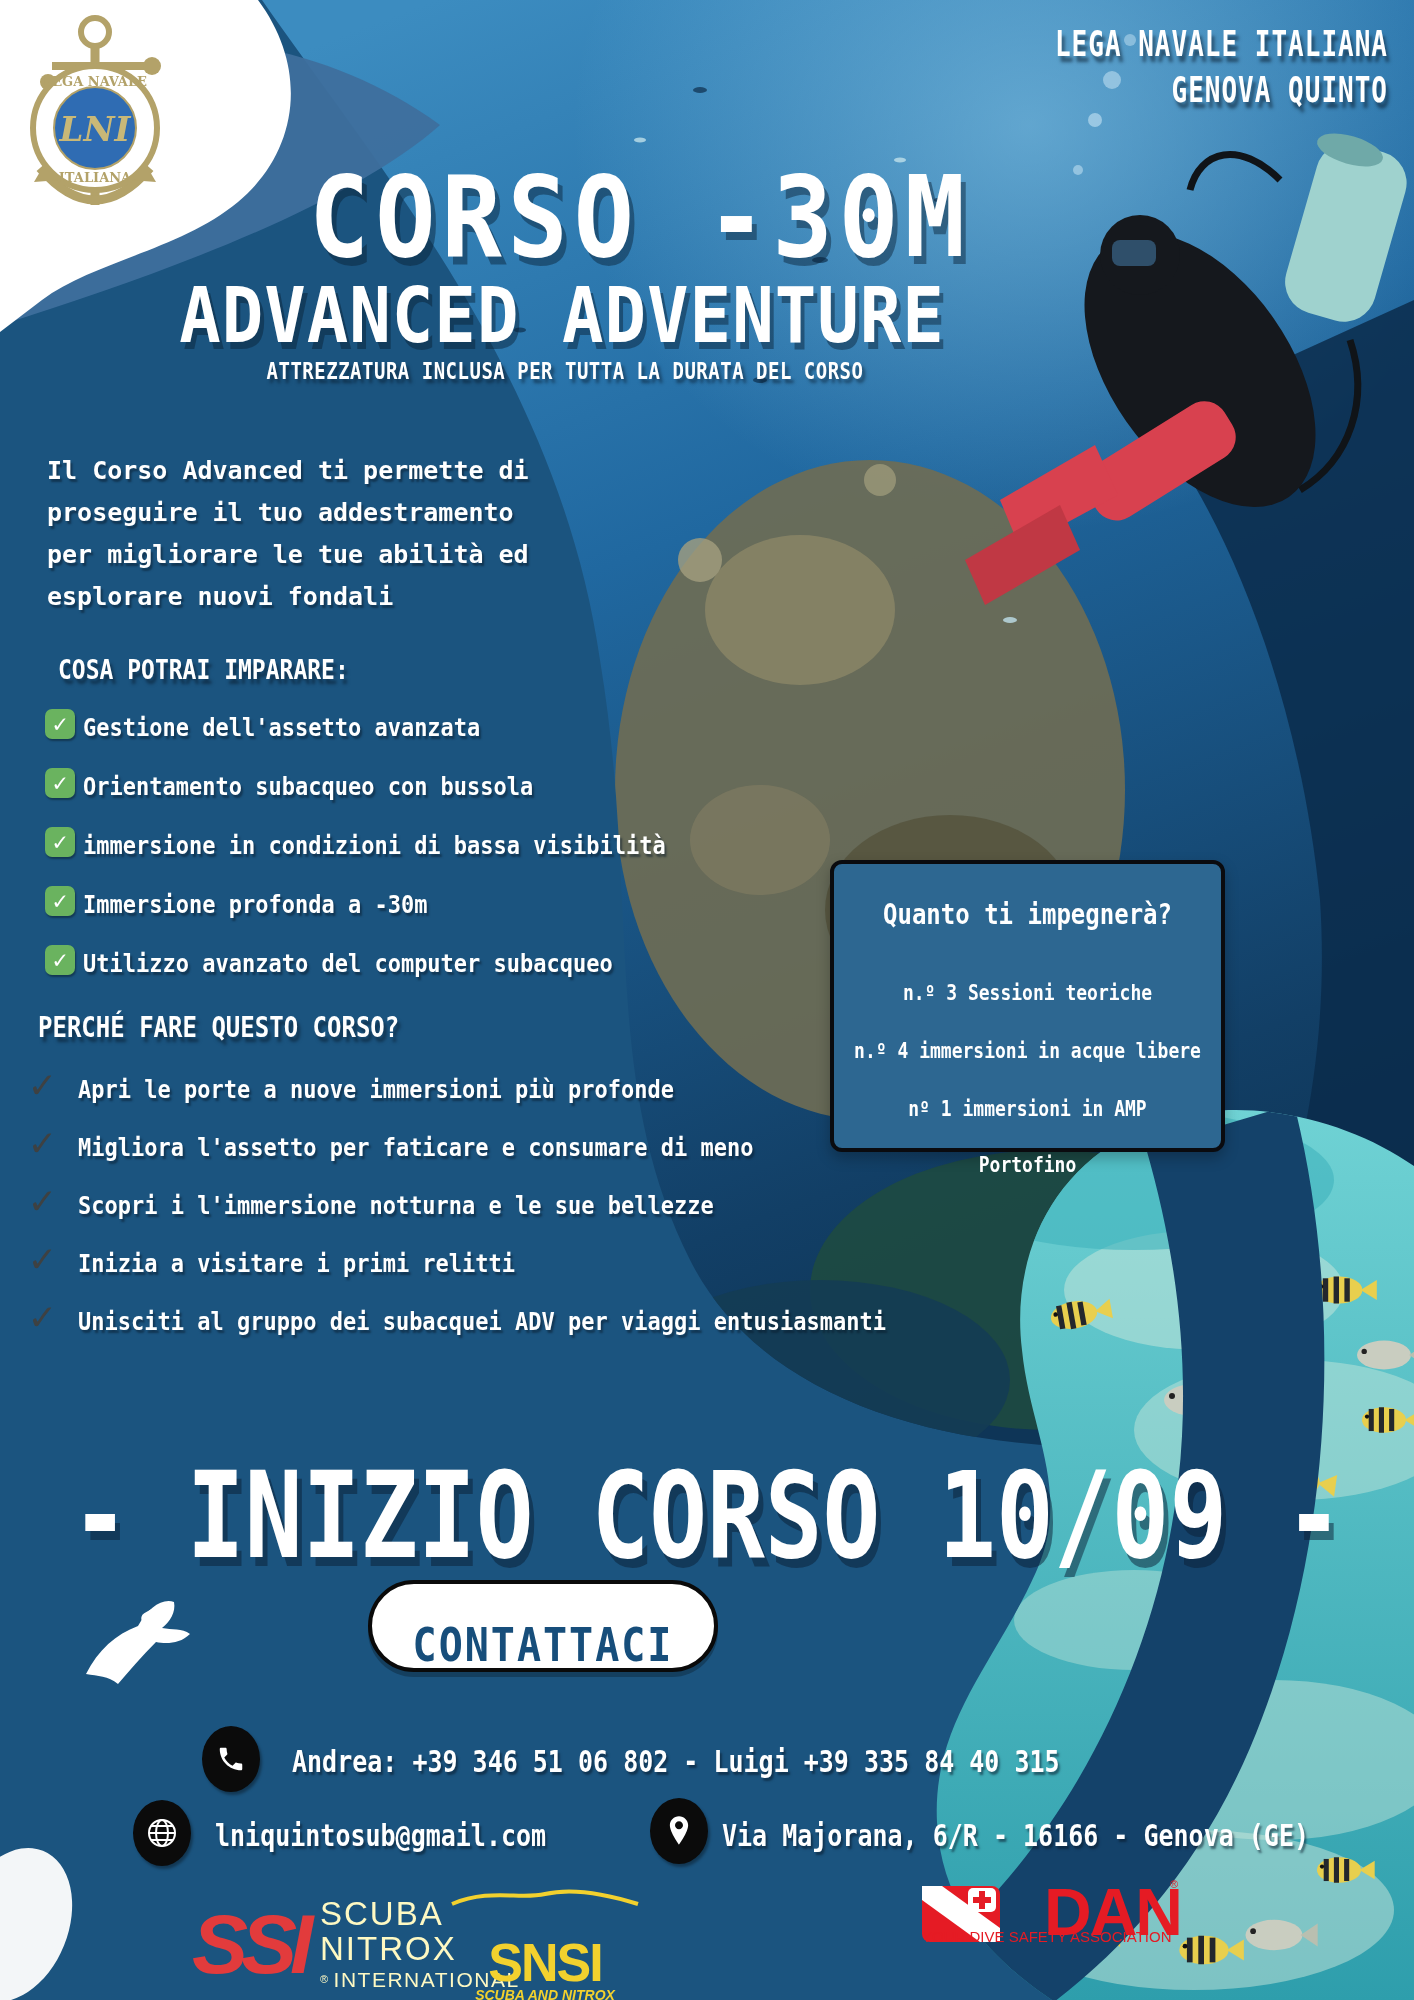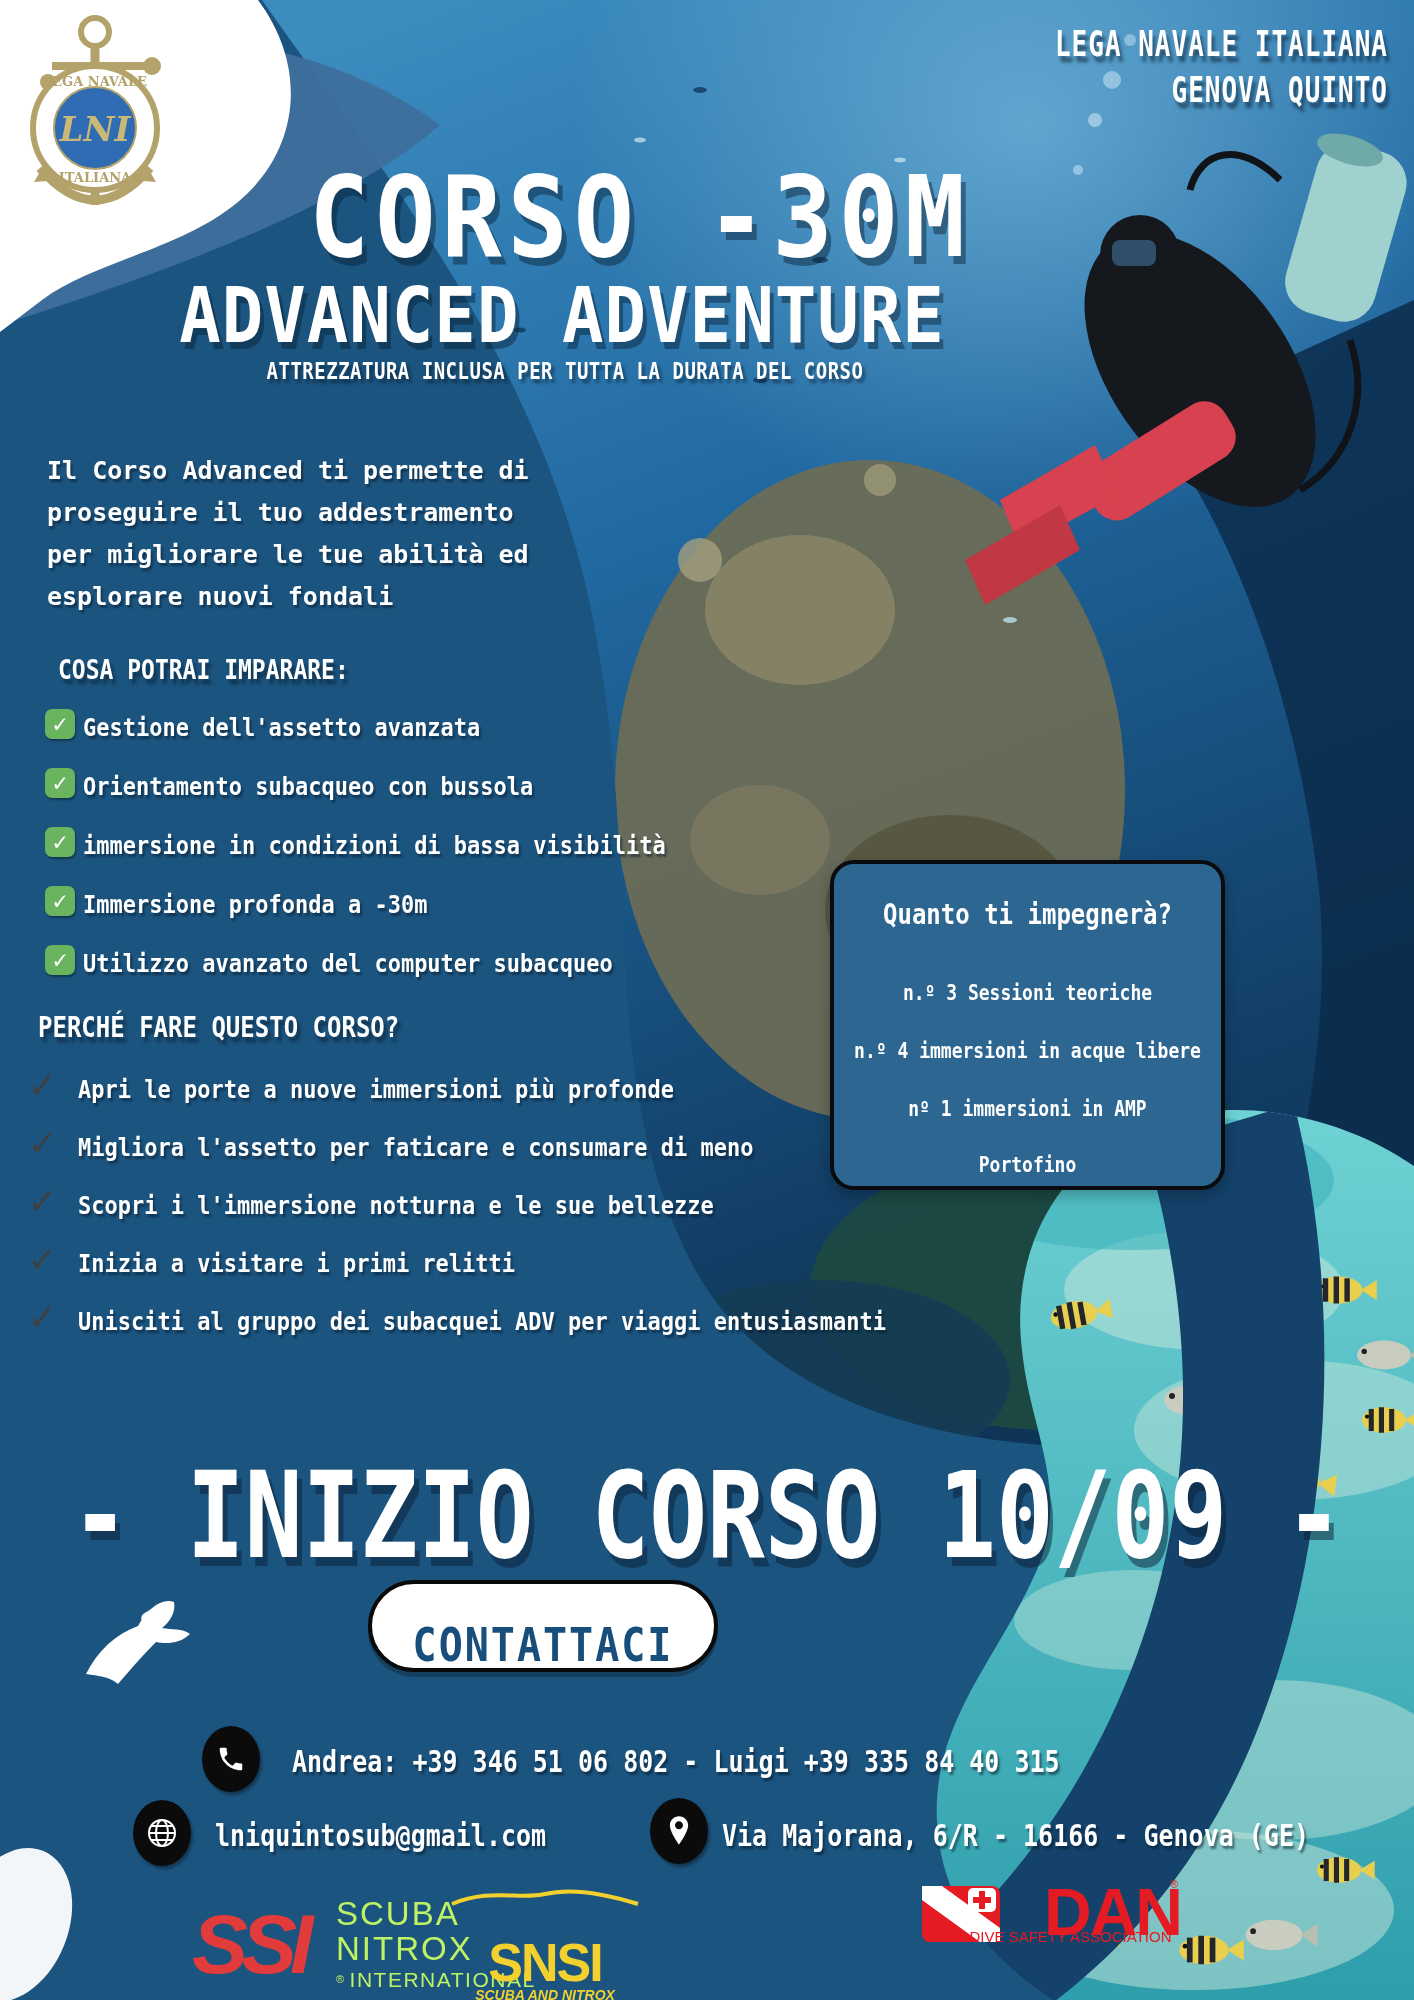--- a/index.html
+++ b/index.html
@@ -42,21 +42,21 @@
 
   
   .why-head{left:38px;top:1012px;font-size:24px;transform:scaleY(1.15);transform-origin:top left;z-index:6;}
   .why-item{left:30px;height:40px;z-index:6;}
   .why-check{position:absolute;left:0;top:-8px;font-size:40px;font-weight:700;
     color:var(--check-gray,#3E4142);line-height:1;}
   .why-text{position:absolute;left:48px;top:4px;font-size:22px;white-space:nowrap;
     transform:scaleY(1.1);transform-origin:top left;text-shadow:2px 3px 2px rgba(8,24,40,.5);}
 
   
-  .card{left:830px;top:860px;width:395px;height:330px;border-radius:24px;z-index:6;
+  .card{left:830px;top:860px;width:395px;height:292px;border-radius:12px;z-index:6;
     background:var(--card-bg,#2D6791);border:4px solid var(--card-border,#0A0B0F);
     box-sizing:border-box;box-shadow:0 6px 14px rgba(0,0,0,.25);}
   .card-head{position:absolute;left:0;top:34px;width:100%;text-align:center;font-size:24px;
     transform:scaleY(1.2);transform-origin:top center;}
   .card-item{position:absolute;left:0;width:100%;text-align:center;font-size:18px;
     transform:scaleY(1.15);transform-origin:top center;white-space:nowrap;}
 
   
   .start-banner{left:0;top:1446px;width:1414px;text-align:center;font-size:96px;
     letter-spacing:0;transform:scaleY(1.25);transform-origin:top center;z-index:6;
@@ -69,21 +69,21 @@
     font-weight:700;transform:scaleY(1.15);}
 
   .contact-icon{width:58px;height:66px;border-radius:50%;background:#0b0b0b;z-index:6;
     display:flex;align-items:center;justify-content:center;box-shadow:2px 3px 3px rgba(0,0,0,.35);}
   .contact-text{font-size:25px;white-space:nowrap;transform:scaleY(1.2);transform-origin:top left;
     z-index:6;text-shadow:2px 3px 2px rgba(8,24,40,.55);}
 
   
   .ssi-mark{left:192px;top:1890px;font-size:84px;font-weight:700;font-style:italic;
     letter-spacing:-7px;color:var(--ssi-red,#E23B3C);z-index:6;line-height:1;margin-top:12px;}
-  .ssi-text{left:336px;top:1896px;z-index:6;color:#bef264;font-weight:400;letter-spacing:2px;}
+  .ssi-text{left:320px;top:1896px;z-index:6;color:#fef9c3;font-weight:400;letter-spacing:2px;}
   .ssi-l1,.ssi-l2{font-size:33px;line-height:35px;}
   .ssi-l3{font-size:21px;line-height:26px;letter-spacing:1.5px;}
   .ssi-reg{font-size:11px;vertical-align:4px;margin-right:4px;}
   .snsi{left:450px;top:1884px;width:190px;text-align:center;z-index:6;color:var(--snsi-yellow,#F2D12E);}
   .snsi-abbr{font-size:52px;font-weight:700;line-height:50px;letter-spacing:-2px;transform:scaleY(1.02);margin-top:24px;}
   .snsi-sub{font-size:14px;font-weight:700;font-style:italic;line-height:14px;}
   .dan{left:922px;top:1886px;z-index:6;color:var(--dan-red,#E51B24);}
   .dan-abbr{position:absolute;left:84px;top:-12px;font-size:66px;font-weight:700;letter-spacing:-2px;margin-left:38px;}
   .dan-reg{position:absolute;left:248px;top:-8px;font-size:11px;}
   .dan-sub{position:absolute;left:0;top:42px;font-size:15px;font-weight:400;white-space:nowrap;}

